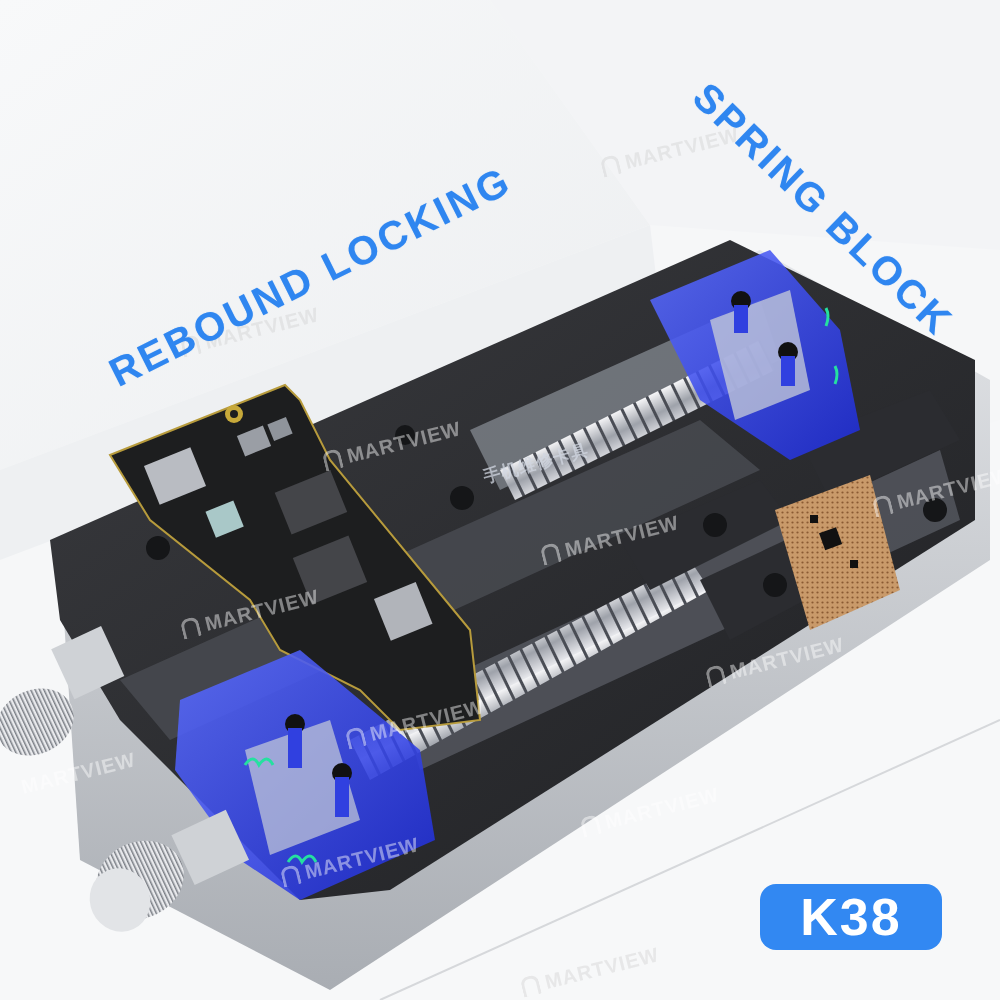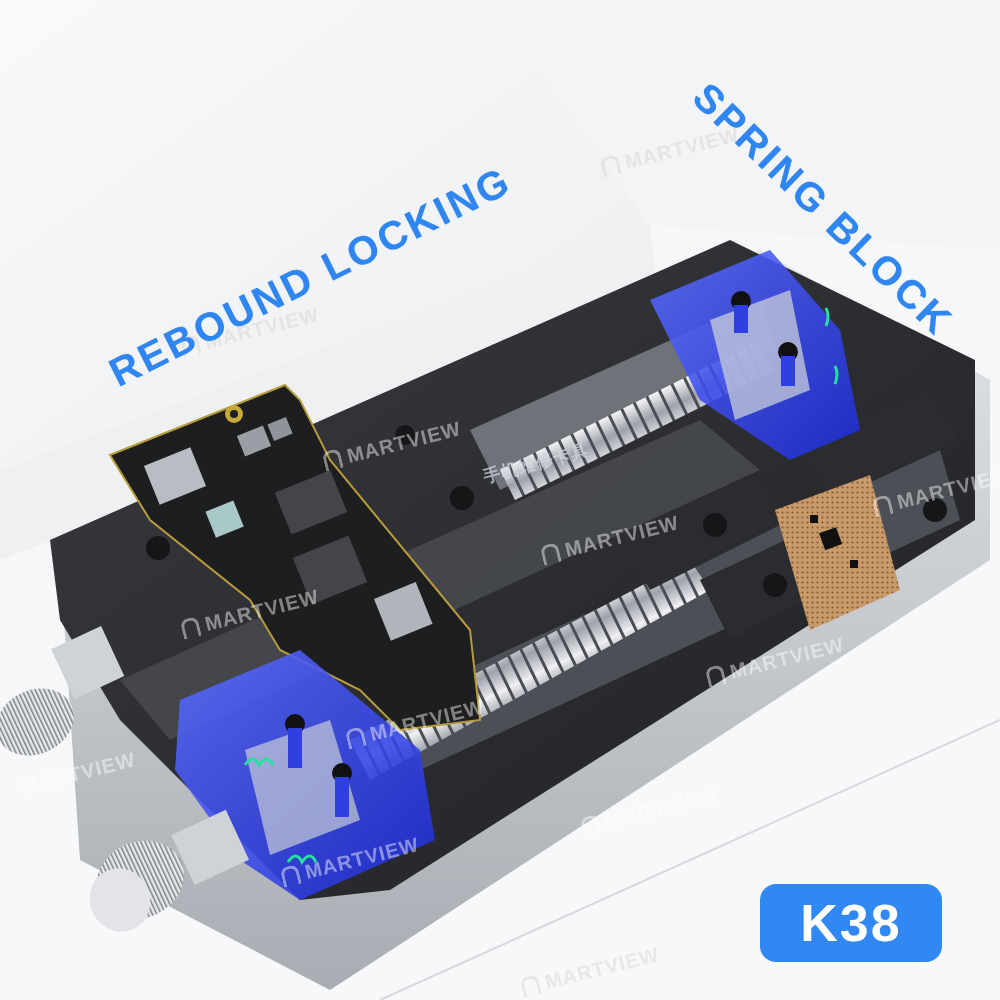--- a/index.html
+++ b/index.html
@@ -14,21 +14,21 @@
     .callout {
       position: absolute; font-family: "Liberation Sans", sans-serif;
       font-weight: 900; color: #2f86f0; letter-spacing: 3px; white-space: nowrap;
       transform-origin: left center; font-size: 38px; line-height: 1;
       text-shadow: 0 0 1px rgba(47,134,240,0.4);
     }
     .callout-rebound { left: 112px; top: 355px; transform: rotate(-26.5deg); font-size: 40px; }
     .callout-spring  { left: 700px; top: 70px;  transform: rotate(44deg); font-size: 40px; }
 
     .model-badge {
-      position: absolute; left: 760px; top: 884px; width: 182px; height: 78px;
+      position: absolute; left: 760px; top: 884px; width: 182px; height: 66px;
       background: #3288f2; border-radius: 16px;
       display: flex; align-items: center; justify-content: center;
     }
     .model-badge span {
       color: #ffffff; font-weight: 900; font-size: 52px; letter-spacing: 2px;
       font-family: "Liberation Sans", sans-serif;
     }
 
     .watermark {
       position: absolute; color: rgba(255,255,255,0.45); font-weight: 700;

